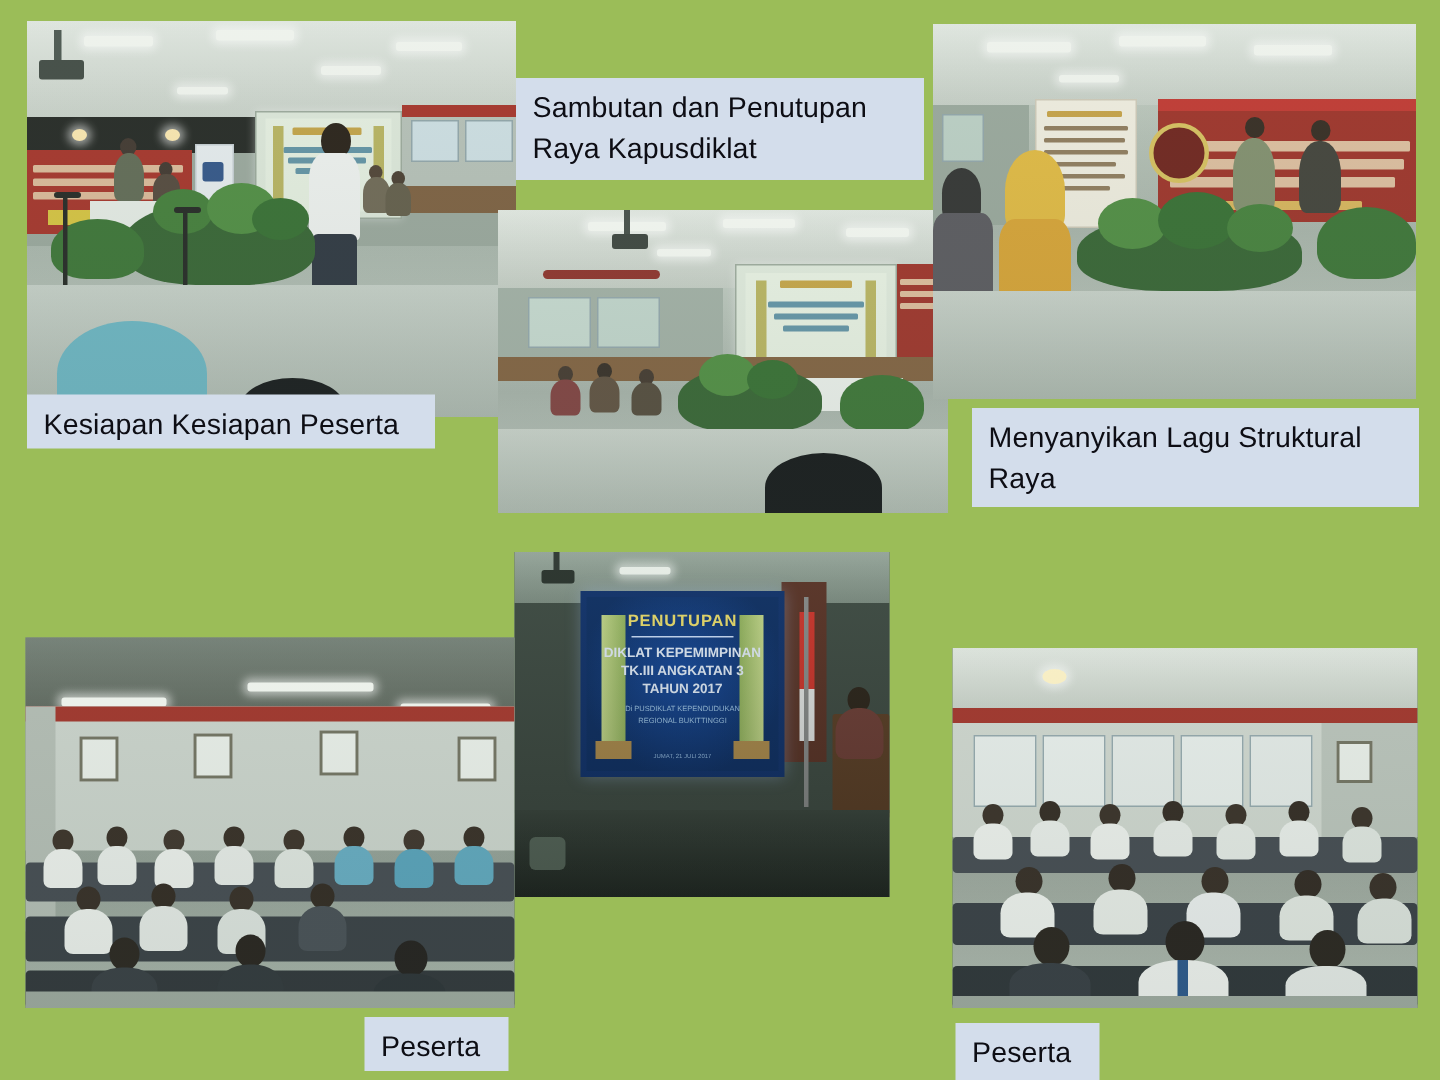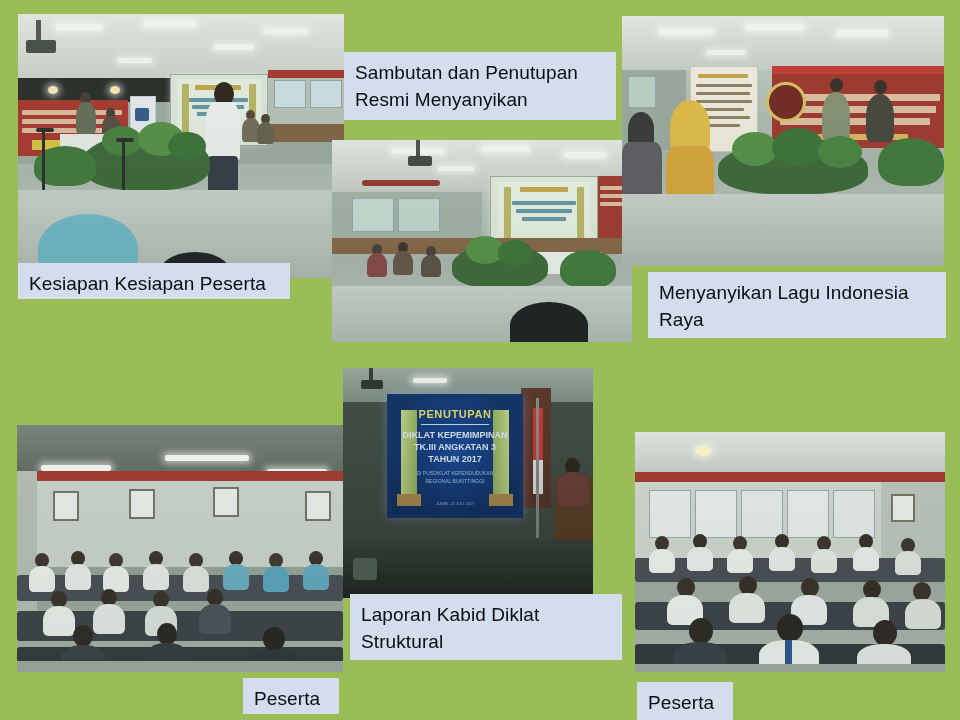--- a/index.html
+++ b/index.html
@@ -408,27 +408,25 @@
       <div class="person" style="left:124px;top:208px;width:60px;height:32px;background:#f2f4f2;"></div>
       <div style="position:absolute;left:150px;top:208px;width:7px;height:30px;background:#1d4c86;"></div>
       <div class="head" style="left:238px;top:188px;width:24px;height:26px;background:#1c1611;"></div>
       <div class="person" style="left:222px;top:212px;width:54px;height:28px;background:#e8ecea;"></div>
       <div class="floor" style="top:232px;height:8px;background:#9aa59c;"></div>
       <div class="haze"></div>
     </div>
   </div>
 
   <div class="label" style="left:344px; top:52px; width:272px; height:68px;">Sambutan dan Penutupan
-Resmi Menyanyikan</div>
+Raya Kapusdiklat</div>
 
   <div class="label" style="left:18px; top:263px; width:272px; height:36px;">Kesiapan Kesiapan Peserta</div>
 
-  <div class="label" style="left:648px; top:272px; width:298px; height:66px;">Menyanyikan Lagu Indonesia
+  <div class="label" style="left:648px; top:272px; width:298px; height:66px;">Menyanyikan Lagu Struktural
 Raya</div>
 
-  <div class="label" style="left:350px; top:594px; width:272px; height:66px;">Laporan Kabid Diklat
-Struktural</div>
 
   <div class="label" style="left:243px; top:678px; width:96px; height:36px;">Peserta</div>
 
   <div class="label" style="left:637px; top:682px; width:96px; height:38px;">Peserta</div>
 
 </div>
 
 </body></html>

